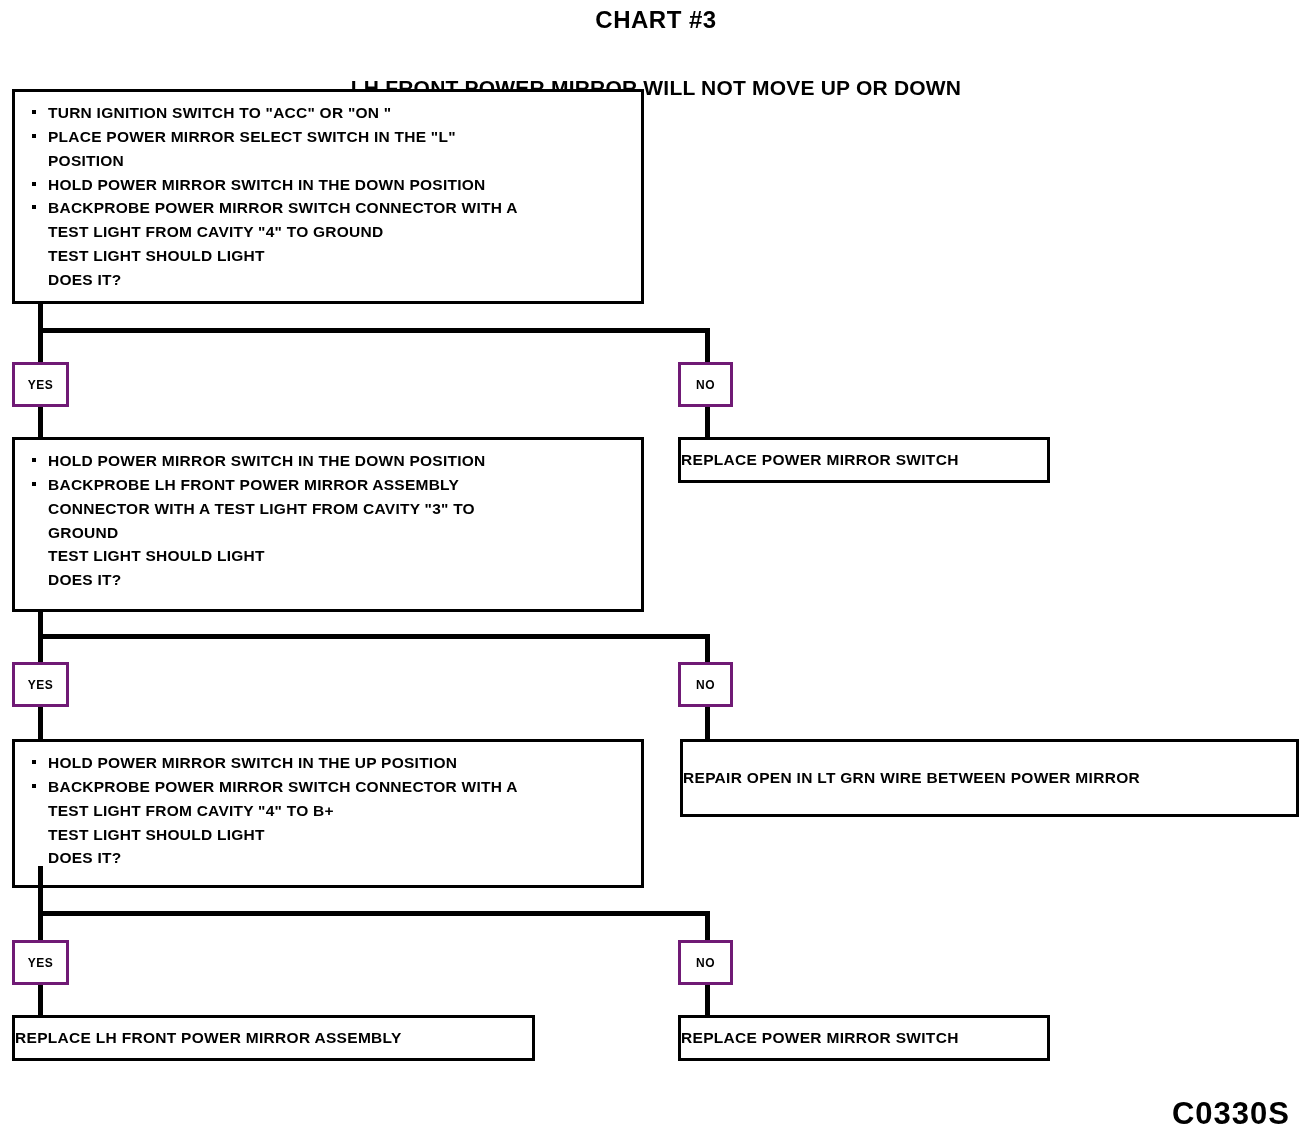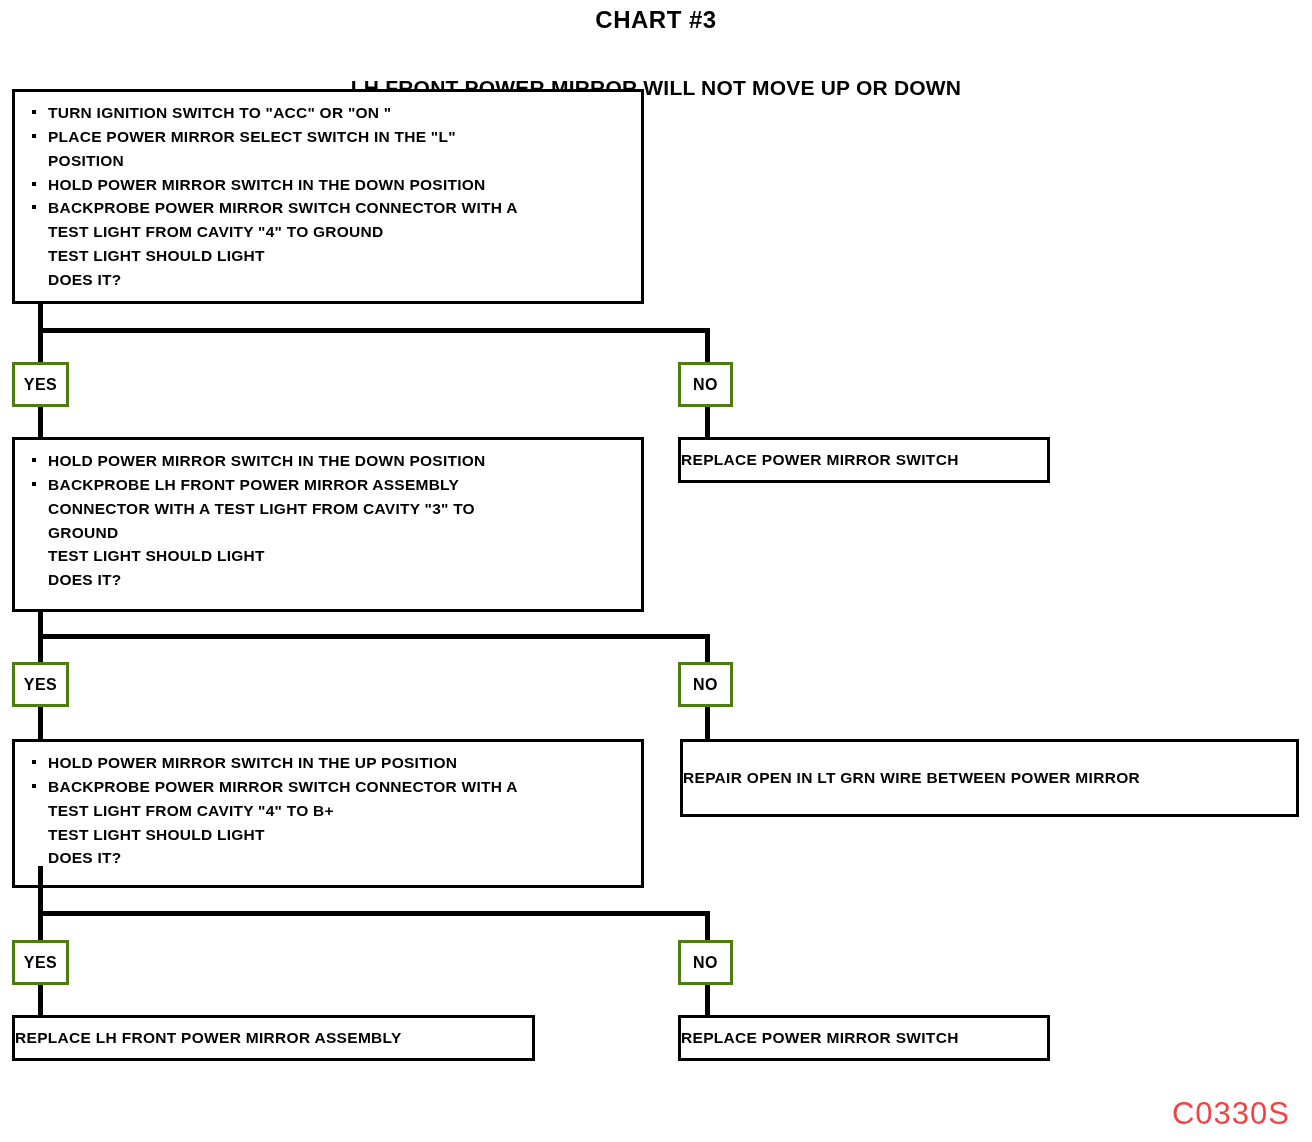--- a/index.html
+++ b/index.html
@@ -102,43 +102,43 @@
   .hline {
     position: absolute;
     background: #000;
     height: 5px;
   }
 
   
   .yn {
     position: absolute;
     box-sizing: border-box;
-    border: 3px solid #4d7c0f;
+    border: 3px solid #701a75;
     background: #fff;
     display: flex;
     align-items: center;
     justify-content: center;
-    font-size: 16px;
+    font-size: 12px;
     font-weight: bold;
     letter-spacing: 0.5px;
     color: #000;
     z-index: 3;
   }
   .yn.yes { width: 57px; height: 45px; }
   .yn.no  { width: 55px; height: 45px; }
 
   
   .footer-code {
     position: absolute;
     right: 22px;
     bottom: 10px;
     font-size: 31px;
-    font-weight: normal;
+    font-weight: bold;
     letter-spacing: 1px;
-    color: #ef4444;
+    color: #000000;
   }
 </style>
 </head>
 <body>
 
 <div id="page">
 
   <div class="title-main">CHART #3</div>
   <div class="title-sub">LH FRONT POWER MIRROR WILL NOT MOVE UP OR DOWN</div>
 

